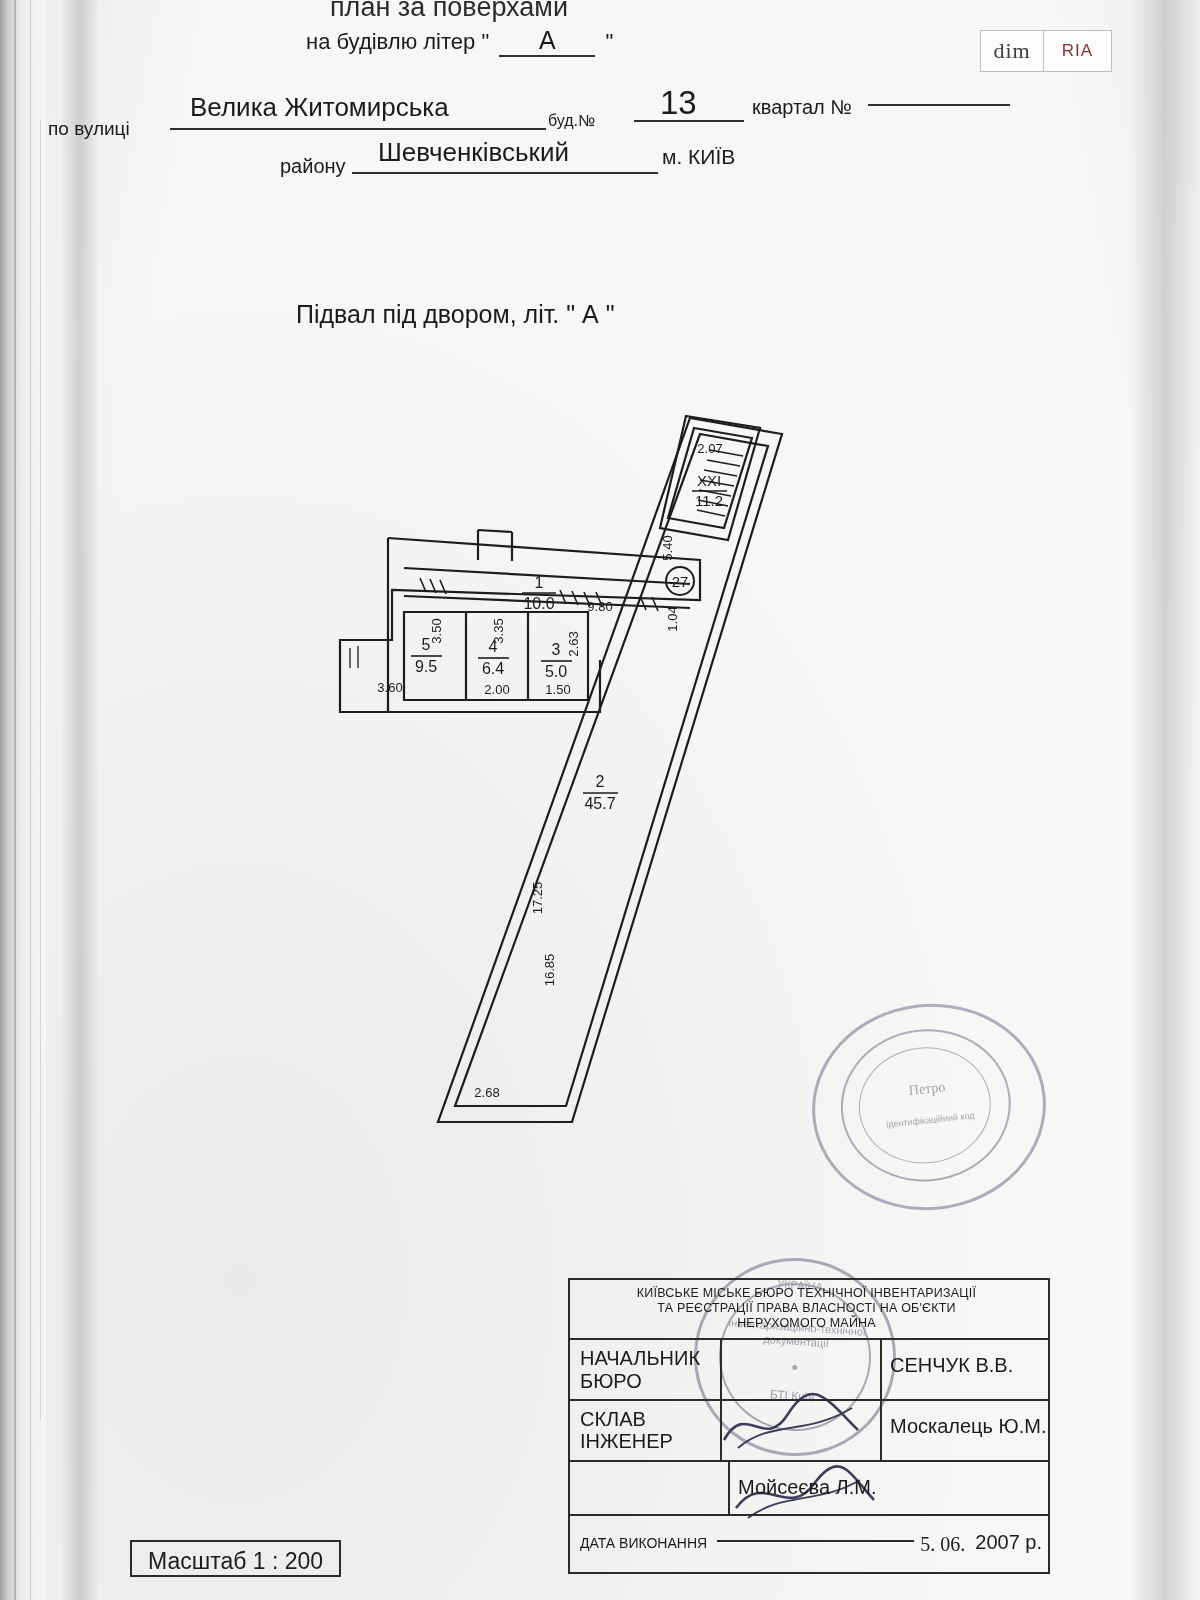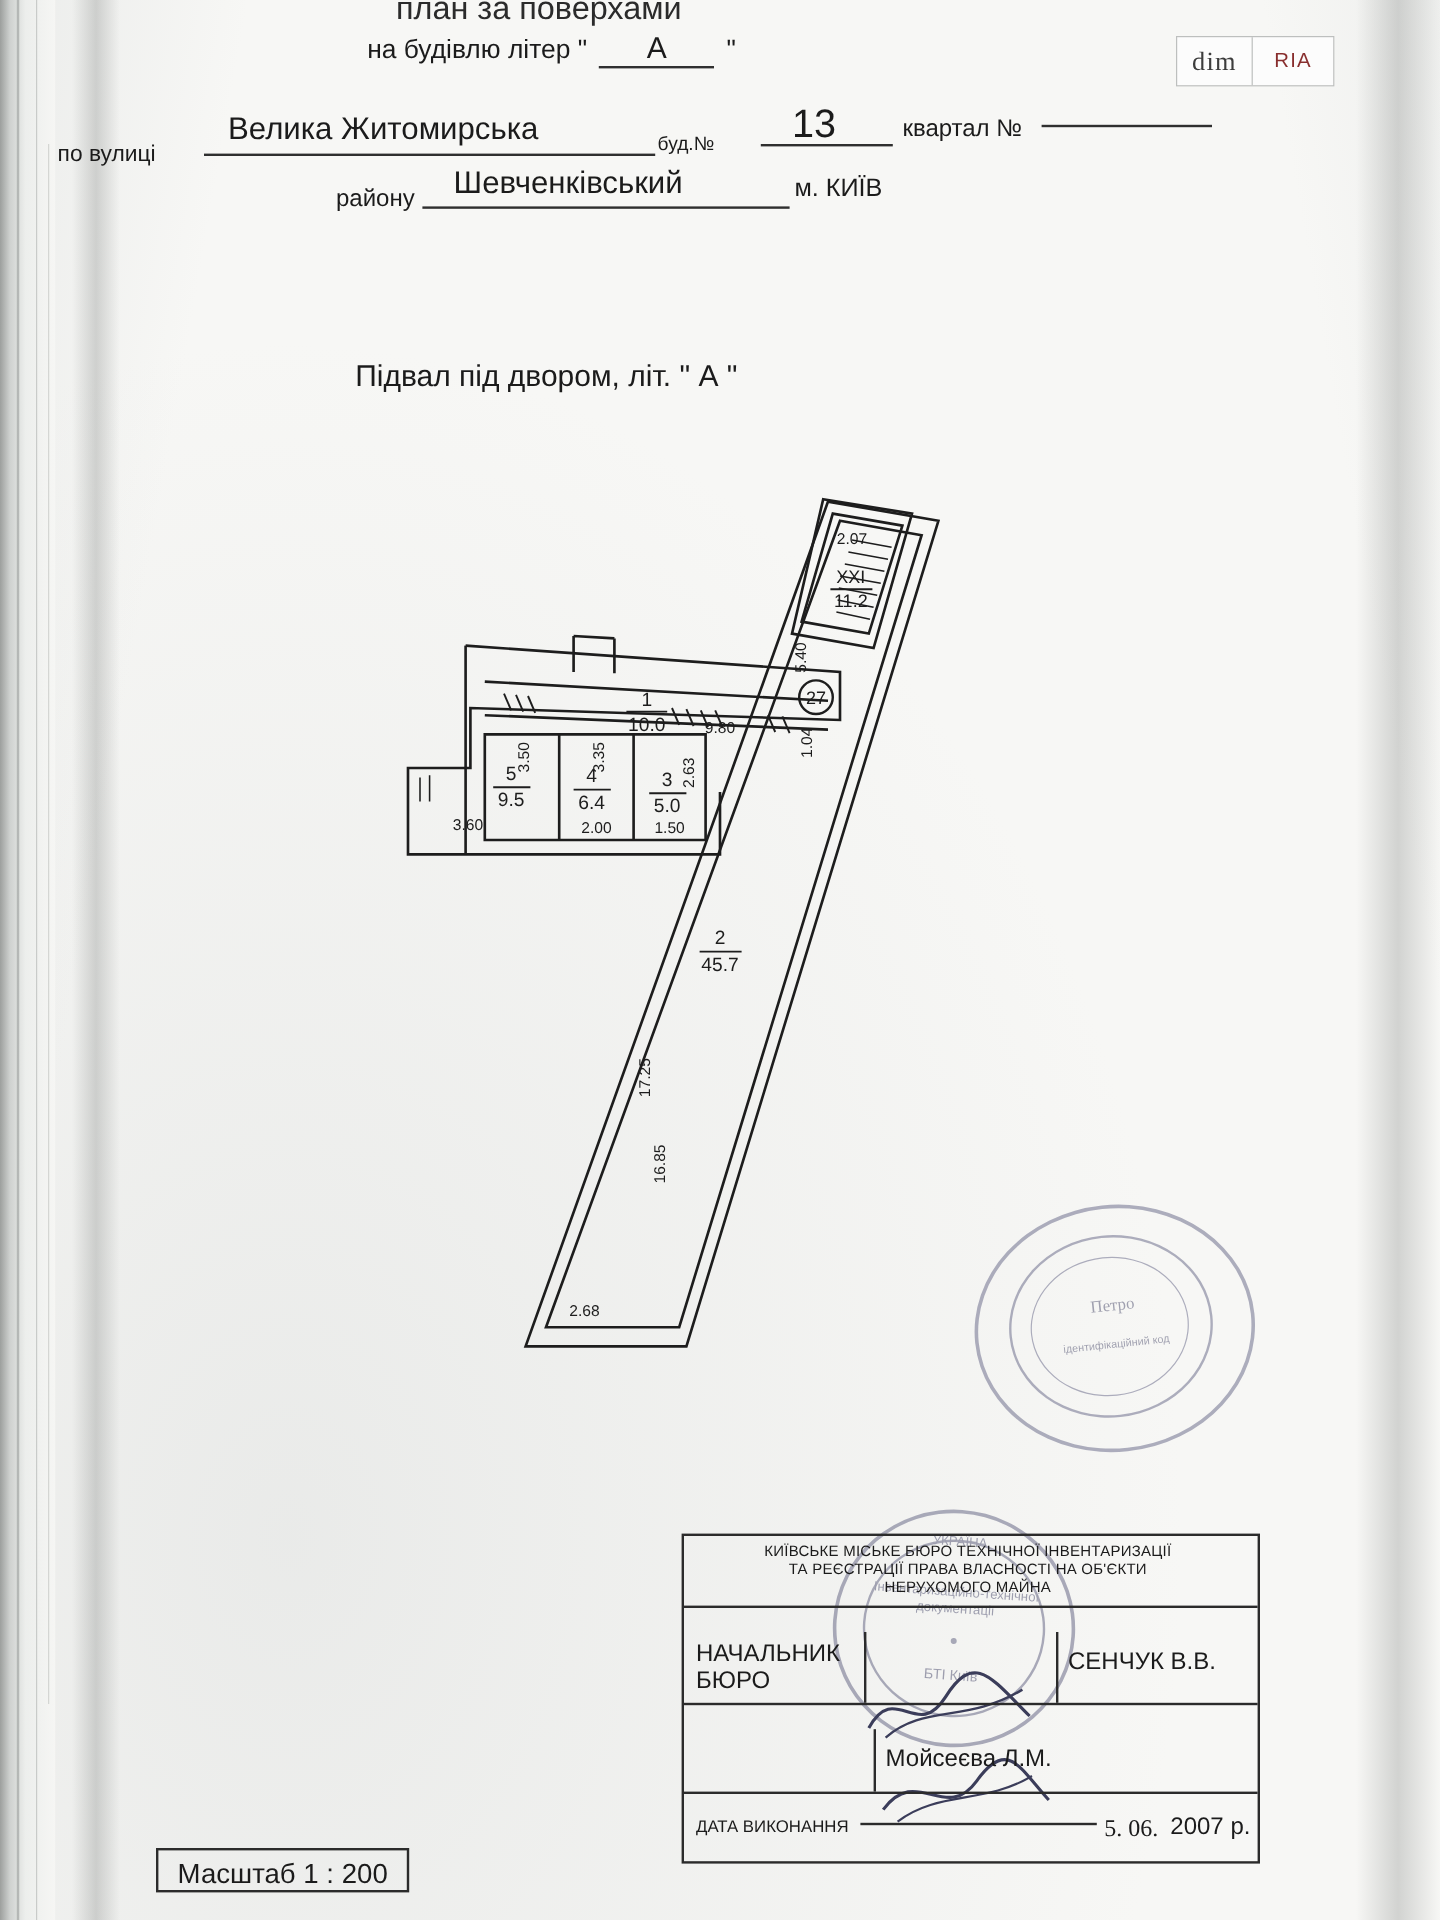--- a/index.html
+++ b/index.html
@@ -176,21 +176,20 @@
     border-bottom: 2px solid #2b2b2b;
   }
   .bti-head div {
     font-size: 12.5px;
     letter-spacing: .2px;
   }
   .bti-row {
     display: flex;
     border-bottom: 2px solid #2b2b2b;
     min-height: 52px;
-    margin-top: 20px;
   }
   .bti-row:last-child { border-bottom: none; }
   .bti-c1 {
     width: 152px;
     padding: 7px 0 7px 10px;
     font-size: 20px;
     line-height: 1.12;
     border-right: 2px solid #2b2b2b;
     box-sizing: border-box;
   }
@@ -491,20 +490,28 @@
 
     <div class="bti-row">
       <div class="bti-c1">
         <div>НАЧАЛЬНИК</div>
         <div>БЮРО</div>
       </div>
       <div class="bti-c2"></div>
       <div class="bti-c3">СЕНЧУК В.В.</div>
     </div>
 
+    <div class="bti-row">
+      <div class="bti-c1">
+        <div>СКЛАВ</div>
+        <div>ІНЖЕНЕР</div>
+      </div>
+      <div class="bti-c2"></div>
+      <div class="bti-c3">Москалець Ю.М.</div>
+    </div>
 
     <div class="bti-row">
       <div class="bti-c2"></div>
       <div class="bti-c3">Мойсеєва Л.М.</div>
     </div>
 
     <div class="bti-date">
       <span class="lbl">ДАТА ВИКОНАННЯ</span>
       <span class="ln"></span>
       <span class="val">5. 06.</span>

